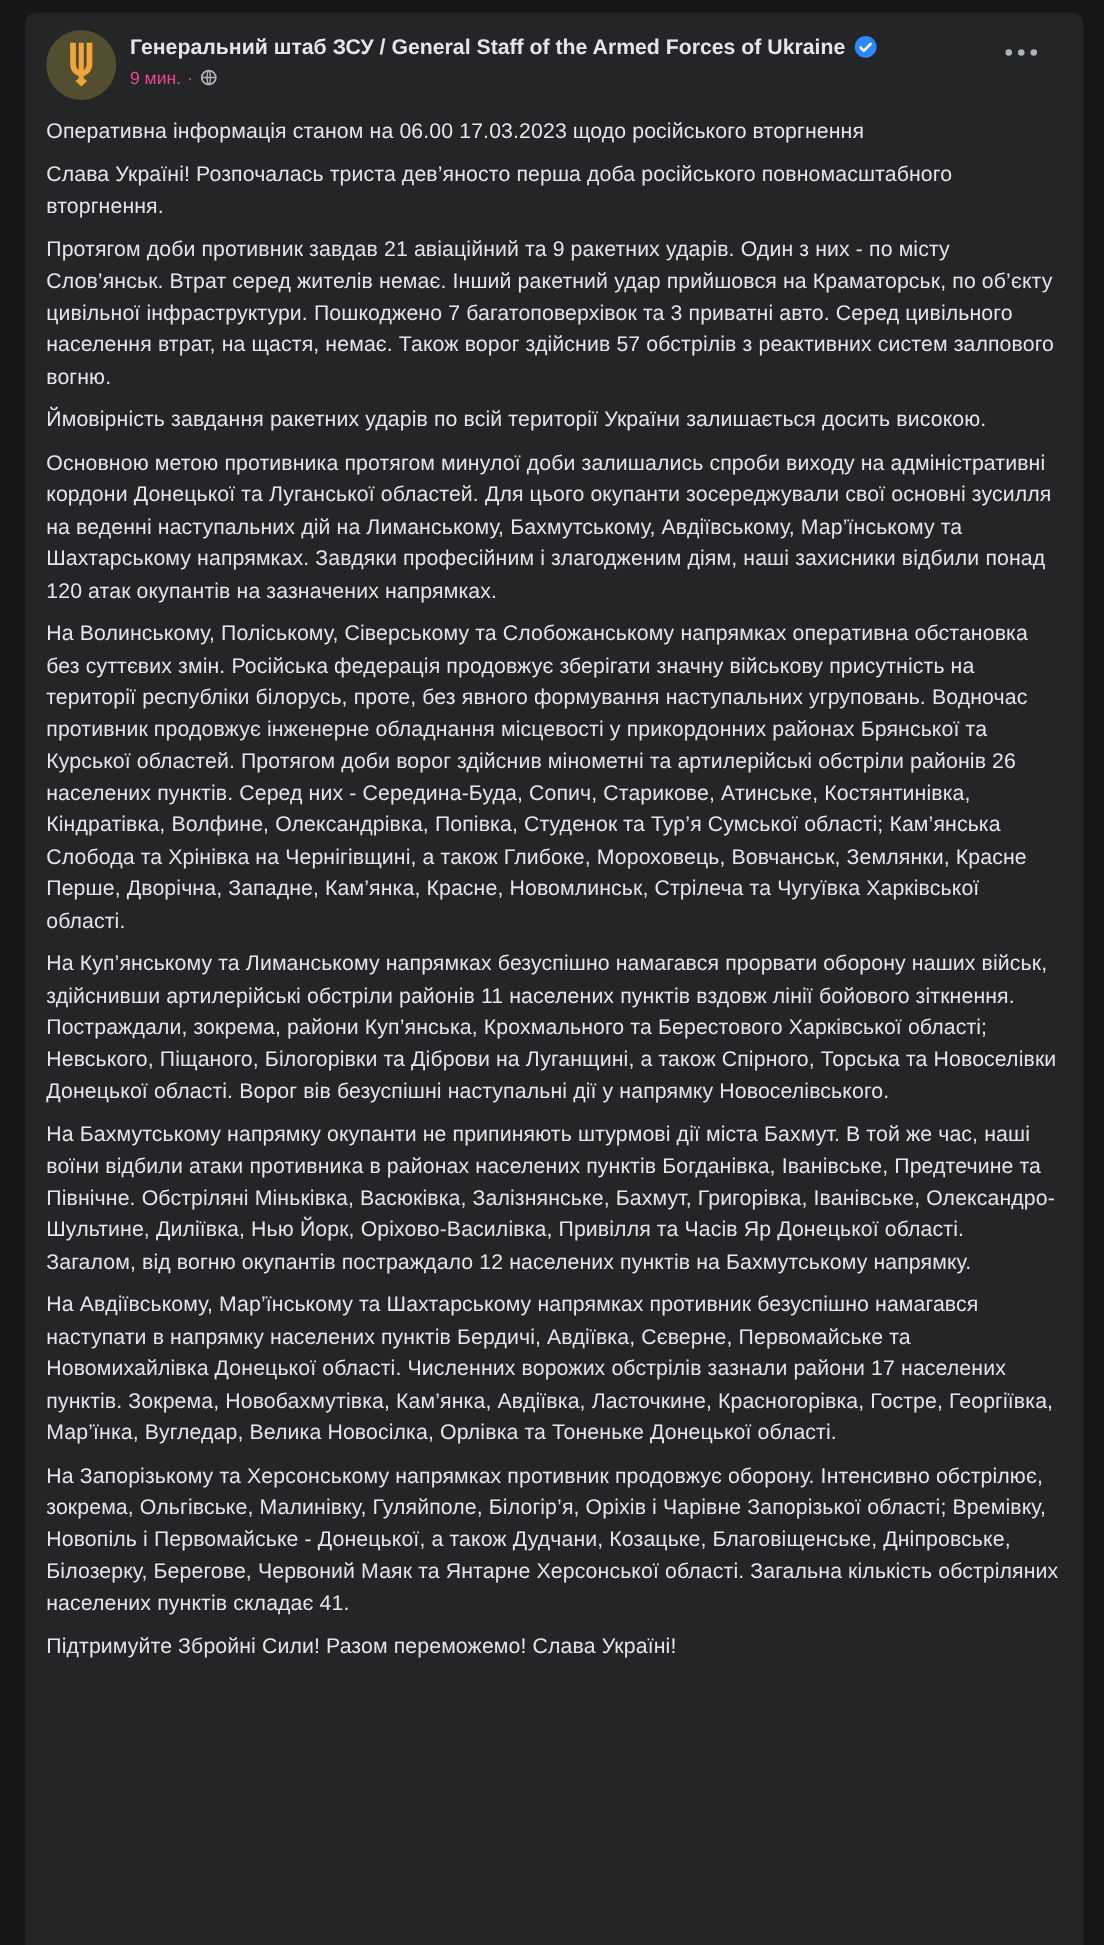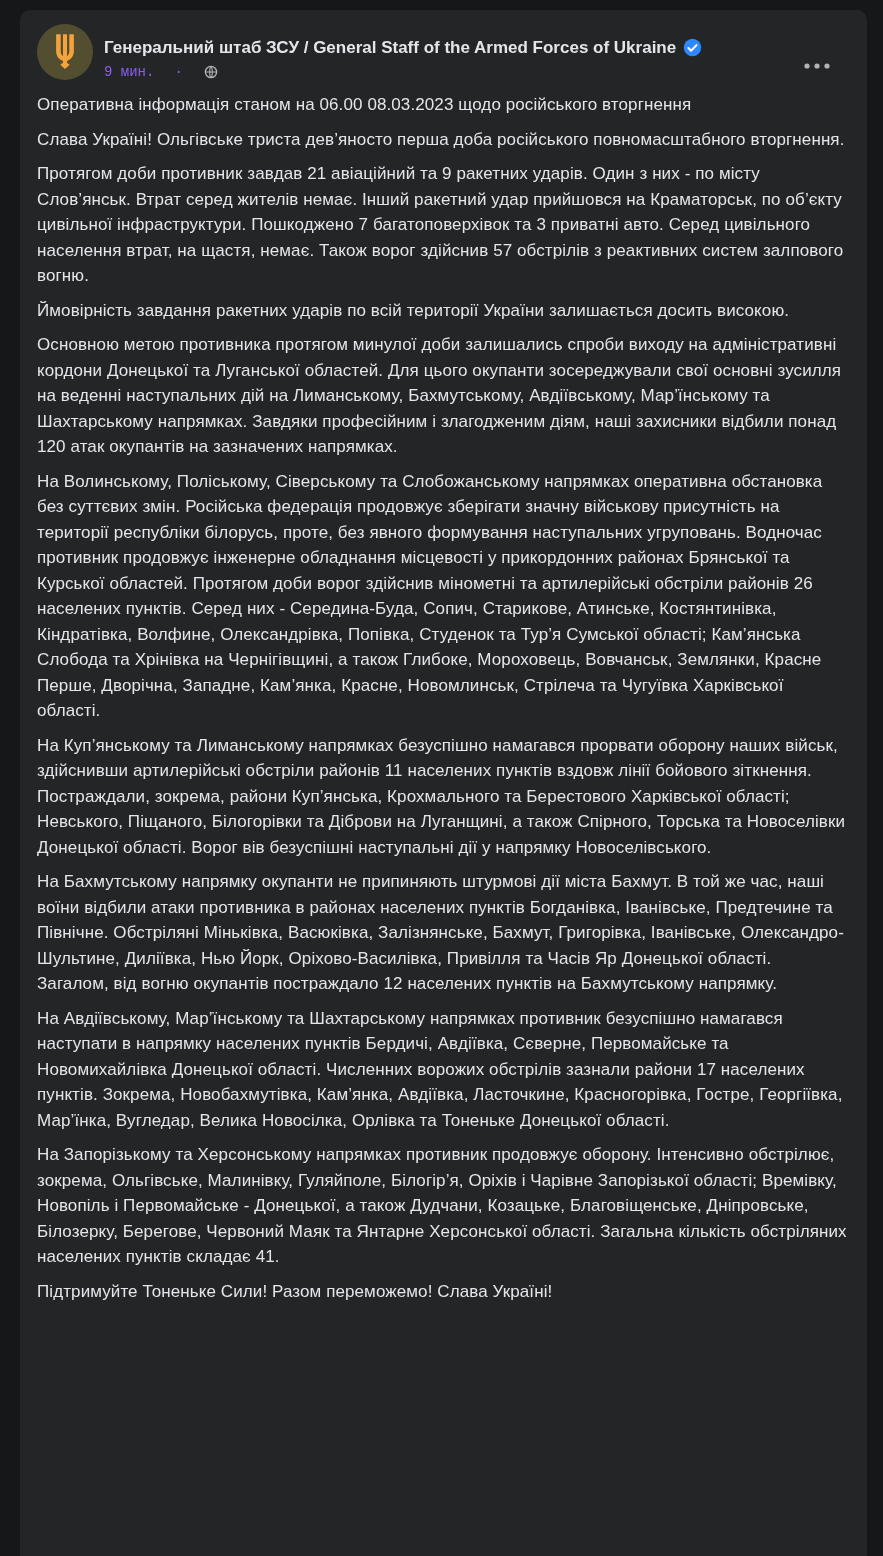--- a/index.html
+++ b/index.html
@@ -16,21 +16,21 @@
     left: 20px;
     top: 10px;
     width: 847px;
     min-height: 1560px;
     background: #242526;
     border-radius: 10px 10px 0 0;
     box-sizing: border-box;
   }
   .post-header {
     display: flex;
-    align-items: flex-end;
+    align-items: flex-start;
     padding: 14px 16px 4px 17px;
   }
   .avatar {
     width: 56px;
     height: 56px;
     border-radius: 50%;
     background: #544e31;
     flex: 0 0 56px;
     display: flex;
     align-items: center;
@@ -58,25 +58,24 @@
   }
   .verified {
     display: inline-flex;
     align-items: center;
     flex: 0 0 auto;
   }
   .meta-row {
     margin-top: 6px;
     display: flex;
     align-items: center;
-    gap: 20px;
-    color: #8b5cf6;
+    gap: 5px;
+    color: #ec4899;
     font-size: 14px;
     line-height: 16px;
-    font-family: Liberation Mono, monospace;
   }
   .meta-row .timestamp { cursor: pointer; }
   .more-btn {
     flex: 0 0 auto;
     padding: 10px 6px;
     margin-top: 4px;
     margin-right: 14px;
     border-radius: 50%;
     cursor: pointer;
     display: flex;
@@ -137,26 +136,26 @@
           <circle cx="4" cy="4" r="2.6" fill="#b0b3b8"></circle>
           <circle cx="14" cy="4" r="2.6" fill="#b0b3b8"></circle>
           <circle cx="24" cy="4" r="2.6" fill="#b0b3b8"></circle>
         </svg>
       </span>
     </div>
 
   </div>
 
   <div class="post-body">
-    <p>Оперативна інформація станом на 06.00 08.03.2023 щодо російського вторгнення</p>
-    <p>Слава Україні! Ольгівське триста дев’яносто перша доба російського повномасштабного вторгнення.</p>
+    <p>Оперативна інформація станом на 06.00 17.03.2023 щодо російського вторгнення</p>
+    <p>Слава Україні! Розпочалась триста дев’яносто перша доба російського повномасштабного вторгнення.</p>
     <p>Протягом доби противник завдав 21 авіаційний та 9 ракетних ударів. Один з них - по місту Слов’янськ. Втрат серед жителів немає. Інший ракетний удар прийшовся на Краматорськ, по об’єкту цивільної інфраструктури. Пошкоджено 7 багатоповерхівок та 3 приватні авто. Серед цивільного населення втрат, на щастя, немає. Також ворог здійснив 57 обстрілів з реактивних систем залпового вогню.</p>
     <p>Ймовірність завдання ракетних ударів по всій території України залишається досить високою.</p>
     <p>Основною метою противника протягом минулої доби залишались спроби виходу на адміністративні кордони Донецької та Луганської областей. Для цього окупанти зосереджували свої основні зусилля на веденні наступальних дій на Лиманському, Бахмутському, Авдіївському, Мар’їнському та Шахтарському напрямках. Завдяки професійним і злагодженим діям, наші захисники відбили понад 120 атак окупантів на зазначених напрямках.</p>
     <p>На Волинському, Поліському, Сіверському та Слобожанському напрямках оперативна обстановка без суттєвих змін. Російська федерація продовжує зберігати значну військову присутність на території республіки білорусь, проте, без явного формування наступальних угруповань. Водночас противник продовжує інженерне обладнання місцевості у прикордонних районах Брянської та Курської областей. Протягом доби ворог здійснив мінометні та артилерійські обстріли районів 26 населених пунктів. Серед них - Середина-Буда, Сопич, Старикове, Атинське, Костянтинівка, Кіндратівка, Волфине, Олександрівка, Попівка, Студенок та Тур’я Сумської області; Кам’янська Слобода та Хрінівка на Чернігівщині, а також Глибоке, Мороховець, Вовчанськ, Землянки, Красне Перше, Дворічна, Западне, Кам’янка, Красне, Новомлинськ, Стрілеча та Чугуївка Харківської області.</p>
     <p>На Куп’янському та Лиманському напрямках безуспішно намагався прорвати оборону наших військ, здійснивши артилерійські обстріли районів 11 населених пунктів вздовж лінії бойового зіткнення. Постраждали, зокрема, райони Куп’янська, Крохмального та Берестового Харківської області; Невського, Піщаного, Білогорівки та Діброви на Луганщині, а також Спірного, Торська та Новоселівки Донецької області. Ворог вів безуспішні наступальні дії у напрямку Новоселівського.</p>
     <p>На Бахмутському напрямку окупанти не припиняють штурмові дії міста Бахмут. В той же час, наші воїни відбили атаки противника в районах населених пунктів Богданівка, Іванівське, Предтечине та Північне. Обстріляні Міньківка, Васюківка, Залізнянське, Бахмут, Григорівка, Іванівське, Олександро-Шультине, Диліївка, Нью Йорк, Оріхово-Василівка, Привілля та Часів Яр Донецької області. Загалом, від вогню окупантів постраждало 12 населених пунктів на Бахмутському напрямку.</p>
     <p>На Авдіївському, Мар’їнському та Шахтарському напрямках противник безуспішно намагався наступати в напрямку населених пунктів Бердичі, Авдіївка, Сєверне, Первомайське та Новомихайлівка Донецької області. Численних ворожих обстрілів зазнали райони 17 населених пунктів. Зокрема, Новобахмутівка, Кам’янка, Авдіївка, Ласточкине, Красногорівка, Гостре, Георгіївка, Мар’їнка, Вугледар, Велика Новосілка, Орлівка та Тоненьке Донецької області.</p>
     <p>На Запорізькому та Херсонському напрямках противник продовжує оборону. Інтенсивно обстрілює, зокрема, Ольгівське, Малинівку, Гуляйполе, Білогір’я, Оріхів і Чарівне Запорізької області; Времівку, Новопіль і Первомайське - Донецької, а також Дудчани, Козацьке, Благовіщенське, Дніпровське, Білозерку, Берегове, Червоний Маяк та Янтарне Херсонської області. Загальна кількість обстріляних населених пунктів складає 41.</p>
-    <p>Підтримуйте Тоненьке Сили! Разом переможемо! Слава Україні!</p>
+    <p>Підтримуйте Збройні Сили! Разом переможемо! Слава Україні!</p>
   </div>
 
 </div>
 
 </body></html>

